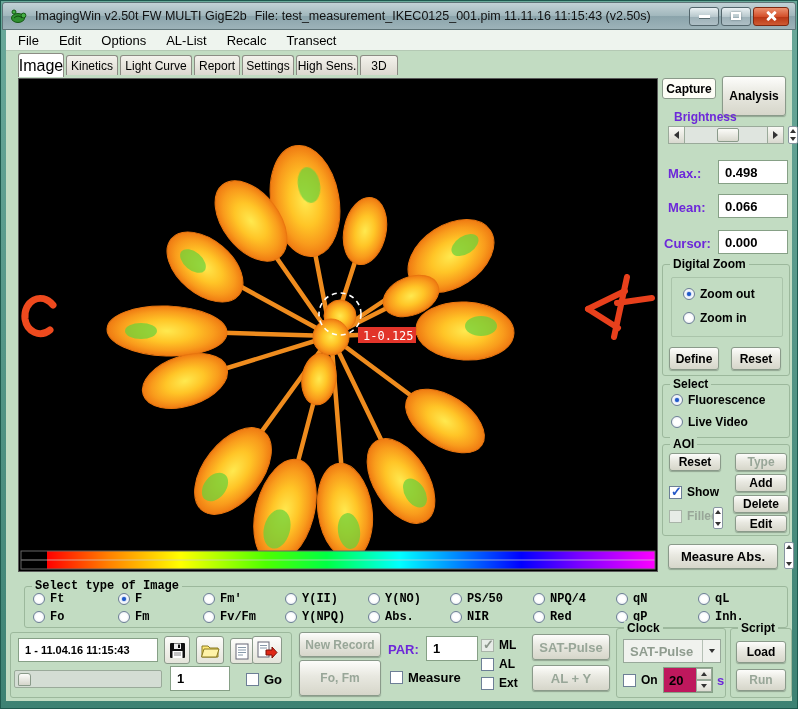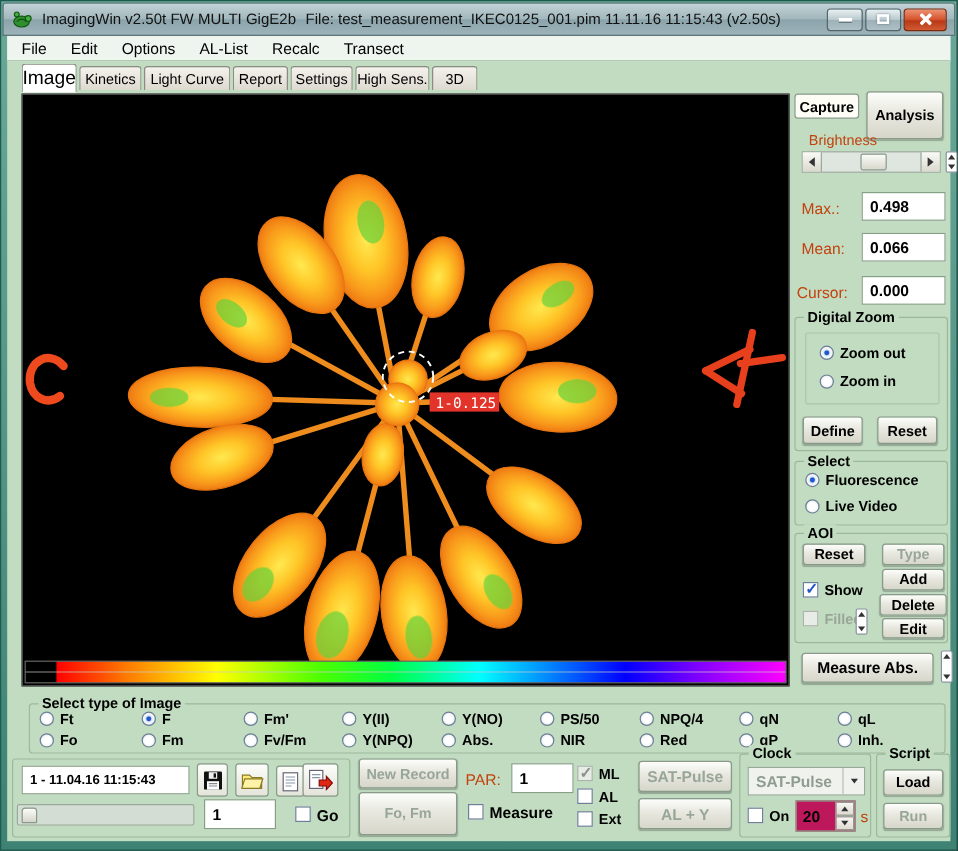--- a/index.html
+++ b/index.html
@@ -31,38 +31,38 @@
   .menu-item { font-size:13px; color:#000; }
   .tabbar { position:absolute; left:0; top:21px; right:0; height:26px; }
   .tab { position:absolute; top:4px; height:20px; background:linear-gradient(#f4f2ec,#dcd9d0);
     border:1px solid #8c8c84; border-bottom:none; border-radius:3px 3px 0 0;
     font-size:12px; display:flex; align-items:center; justify-content:center; color:#000; }
   .tab.active { top:2px; height:24px; background:#fff; font-size:16px; z-index:2; }
   
   .image-area { position:absolute; left:12px; top:48px; width:640px; height:494px;
     background:#000; border:1px solid #5a5a5a; }
   
-  .rp-label { position:absolute; font-size:12px; font-weight:normal; color:#c2410c; }
+  .rp-label { position:absolute; font-size:12px; font-weight:bold; color:#6d28d9; }
   .btn { position:absolute; background:linear-gradient(#fdfdfb,#e8e8e0 45%,#d6d6ca);
     border:1px solid #8a9a8a; border-radius:3px; font-weight:bold; font-size:12px; color:#000;
     display:flex; align-items:center; justify-content:center; box-shadow:0 1px 1px rgba(0,0,0,.25); }
   .btn.dis { color:#98a698; }
   .btn.active-toggle { background:#fdfdf6; box-shadow:none; }
   .field { position:absolute; background:#fff; border:1px solid #86a086;
     font-weight:bold; font-size:13px; color:#000; display:flex; align-items:center; padding-left:6px; }
   .grp { position:absolute; border:1px solid #9cb89c; border-radius:3px; }
   .legend { position:absolute; top:-8px; left:7px; background:#c2dcc2; font-size:12px;
     font-weight:bold; padding:0 3px; white-space:nowrap; }
   .radio { position:absolute; display:flex; align-items:center; gap:5px;
     font-size:12px; font-weight:bold; color:#000; white-space:nowrap; }
   .rb { width:12px; height:12px; border-radius:50%; border:1px solid #6d7f96;
     background:radial-gradient(#ffffff 40%,#dde4ee); position:relative; flex:0 0 auto; }
   .rb.on::after { content:""; position:absolute; left:3px; top:3px; width:4px; height:4px;
     border-radius:50%; background:#1f59c9; box-shadow:0 0 2px #1f59c9; }
-  .check { position:absolute; display:flex; gap:5px;
+  .check { position:absolute; display:flex; align-items:center; gap:5px;
     font-size:12px; font-weight:bold; color:#000; white-space:nowrap; }
   .cb { width:13px; height:13px; background:#fff; border:1px solid #6d7f96; position:relative; flex:0 0 auto; }
   .cb.on::after { content:"\2713"; position:absolute; left:1px; top:-3px; font-size:13px;
     font-weight:bold; color:#2458c8; }
   .cb.graychk::after { color:#8a948a; }
   .cb.disbox { background:#e7ece7; border-color:#a9b4a9; }
   .dim { color:#98a698; }
   .scrollbar { position:absolute; height:18px; background:#dfe5df; border:1px solid #9aaa9a;
     display:flex; align-items:center; }
   .sb-arrow { width:16px; height:16px; background:linear-gradient(#fafaf6,#d9d9cf);
@@ -308,21 +308,21 @@
       </div>
       <div class="btn" style="left:72px; top:70px; width:52px; height:17px;">Edit</div>
     </div>
 
     <div class="btn" style="left:662px; top:514px; width:110px; height:25px; font-size:13px;">Measure Abs.</div>
     <div class="spin-mini" style="left:778px; top:512px; height:27px;">
       <div class="tri-u"></div>
       <div class="tri-d"></div>
     </div>
 
-    <div class="grp" style="left:18px; top:556px; width:764px; height:42px;">
+    <div class="grp" style="left:18px; top:556px; width:764px; height:42px;font-family:Liberation Mono, monospace;">
       <div class="legend">Select type of Image</div>
 
       <div class="radio" style="left:8px; top:5px;">
         <span class="rb"></span>
           <span>Ft</span>
         </div>
       <div class="radio" style="left:8px; top:23px;">
         <span class="rb"></span>
           <span>Fo</span>
         </div>

